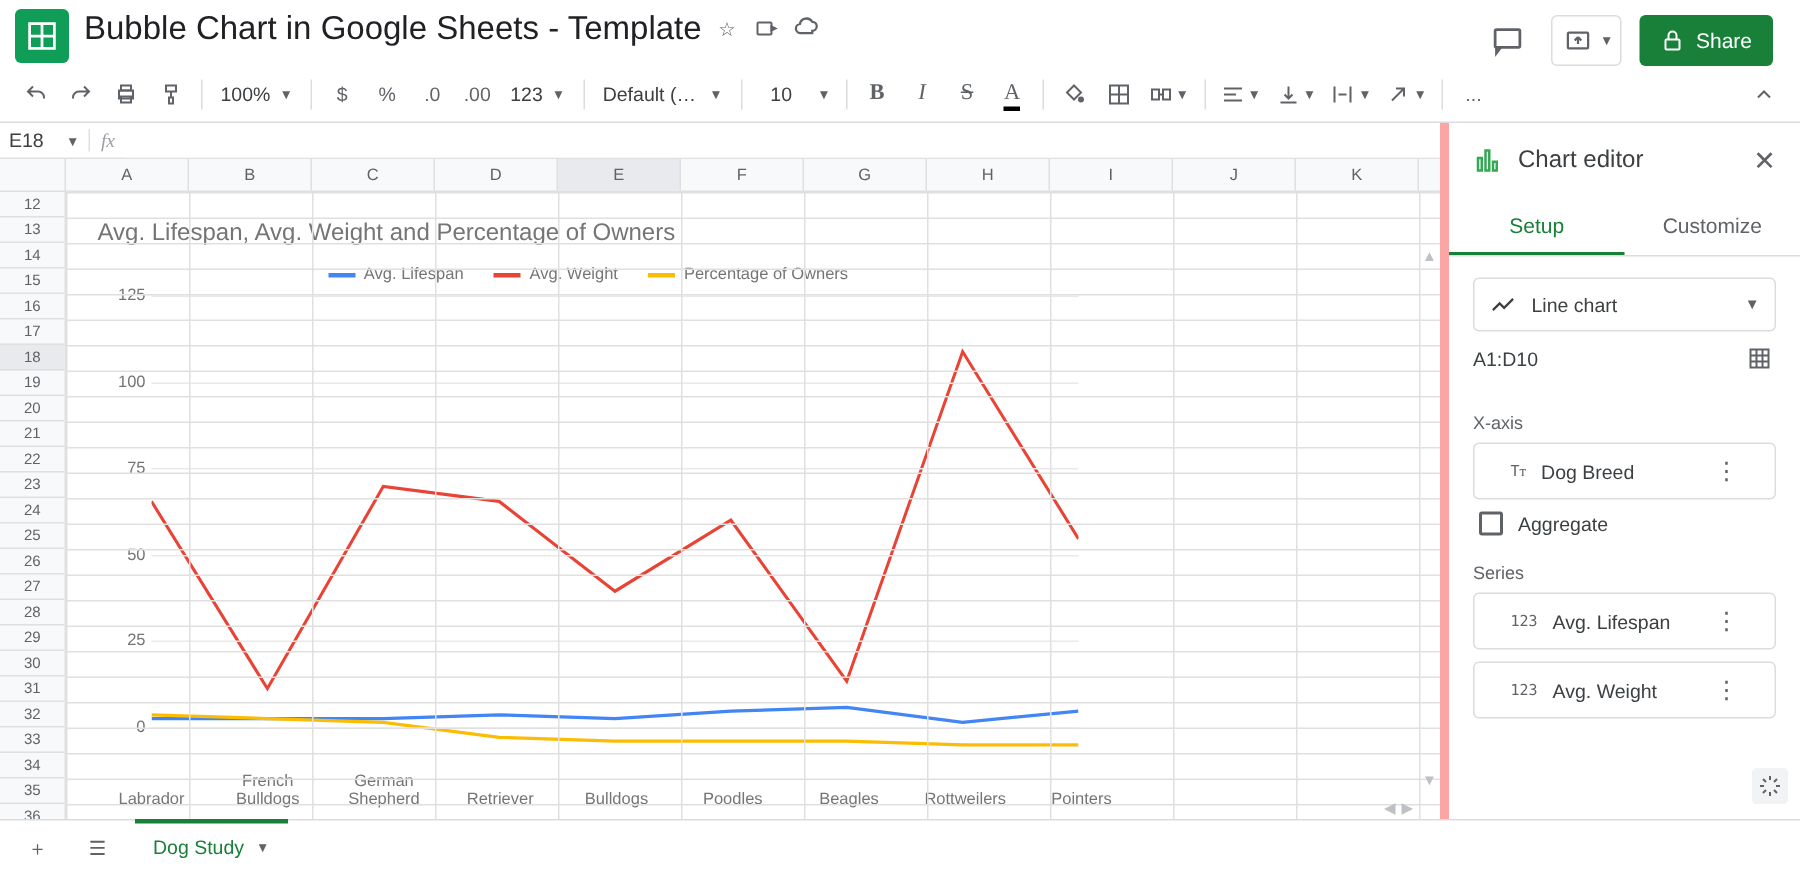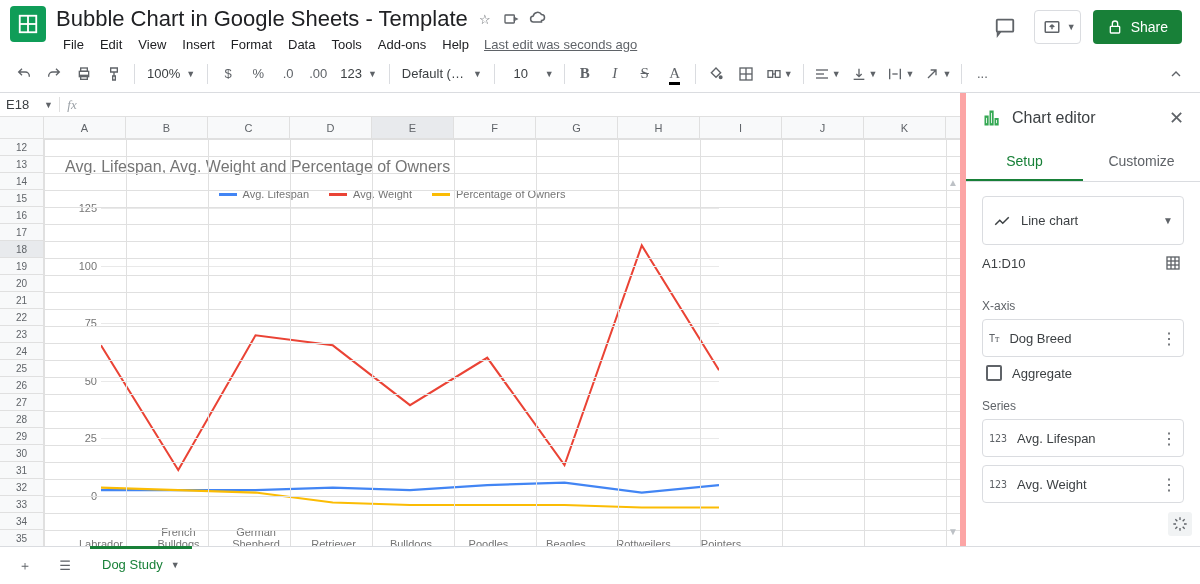--- a/index.html
+++ b/index.html
@@ -62,25 +62,25 @@
 .sidebar-head { display: flex; align-items: center; padding: 14px 16px; gap: 10px; }
 .sidebar-head svg { color: #34a853; }
 .sidebar-head-title { font-size: 16px; color: #3c4043; flex: 1; }
 .close-x { color: #5f6368; cursor: pointer; font-size: 18px; }
 .sidebar-tabs { display: flex; border-bottom: 1px solid #dadce0; }
 .sb-tab { flex: 1; text-align: center; padding: 10px 0; font-size: 14px; color: #5f6368; cursor: pointer; border-bottom: 2px solid transparent; }
 .sb-tab.active { color: #188038; border-bottom: 2px solid #188038; }
 .sb-body { padding: 14px 16px; overflow-y: auto; flex: 1; }
 .sb-label { font-size: 12px; color: #5f6368; margin: 8px 0 6px 0; }
 .sb-label.sec { margin-top: 18px; }
-.sb-select { border: 1px solid #dadce0; border-radius: 4px; height: 49px; display: flex; align-items: center; padding: 15px 10px; gap: 10px; cursor: pointer; font-size: 13px; color: #3c4043; }
+.sb-select { border: 1px solid #dadce0; border-radius: 4px; height: 36px; display: flex; align-items: center; padding: 15px 10px; gap: 10px; cursor: pointer; font-size: 13px; color: #3c4043; }
 .sb-select .caret2 { margin-left: auto; color: #5f6368; font-size: 10px; }
 .sb-text-row { display: flex; align-items: center; height: 36px; font-size: 13px; color: #3c4043; justify-content: space-between; }
 .sb-icon-btn { width: 22px; height: 22px; display: flex; align-items: center; justify-content: center; color: #5f6368; cursor: pointer; }
-.sb-item { border: 1px solid #dadce0; border-radius: 4px; height: 38px; display: flex; align-items: center; padding: 0 6px; gap: 10px; margin-bottom: 8px; cursor: pointer; }
+.sb-item { border: 1px solid #dadce0; border-radius: 4px; height: 38px; display: flex; align-items: center; padding: 0 24px; gap: 10px; margin-bottom: 8px; cursor: pointer; }
 .sb-item .type-tag { font-size: 10px; color: #5f6368; font-family: monospace; }
 .sb-item .label { font-size: 13px; color: #3c4043; flex: 1; }
 .sb-item .dots { color: #5f6368; font-size: 16px; cursor: pointer; }
 .checkbox-row { display: flex; align-items: center; gap: 10px; margin: 8px 0 0 4px; font-size: 13px; color: #3c4043; cursor: pointer; }
 .chk { width: 16px; height: 16px; border: 2px solid #5f6368; border-radius: 2px; }
 .footer { position: absolute; bottom: 0; left: 0; right: 0; height: 38px; border-top: 1px solid #dadce0; display: flex; align-items: center; padding: 0 10px; gap: 10px; background: #fff; }
 .foot-btn { width: 30px; height: 30px; display: flex; align-items: center; justify-content: center; color: #5f6368; cursor: pointer; }
 .sheet-tab { height: 30px; padding: 0 12px; display: flex; align-items: center; gap: 6px; color: #188038; font-size: 13px; border-bottom: 2px solid transparent; cursor: pointer; position: relative; }
 .sheet-tab::before { content: ''; position: absolute; top: -5px; left: 0; right: 0; height: 3px; background: #188038; }
 </style>
@@ -103,32 +103,20 @@
           <svg width="16" height="16" viewBox="0 0 24 24" fill="none" stroke="currentColor" stroke-width="2">
             <rect x="3" y="6" width="14" height="12" rx="1"></rect>
             <path d="M17 10l4 2-4 2z" fill="currentColor"></path>
           </svg>
         </span>
       <span class="title-icon">
           <svg width="18" height="18" viewBox="0 0 24 24" fill="none" stroke="currentColor" stroke-width="2">
             <path d="M18 14a4 4 0 000-8 6 6 0 00-11 2 4 4 0 001 8h10z"></path>
           </svg>
         </span>
-    </div>
-    <div class="menu-row">
-      <span class="menu-item">File</span>
-      <span class="menu-item">Edit</span>
-      <span class="menu-item">View</span>
-      <span class="menu-item">Insert</span>
-      <span class="menu-item">Format</span>
-      <span class="menu-item">Data</span>
-      <span class="menu-item">Tools</span>
-      <span class="menu-item">Add-ons</span>
-      <span class="menu-item">Help</span>
-      <span class="last-edit">Last edit was seconds ago</span>
     </div>
   </div>
   <div class="header-right">
     <div class="header-btn">
         <svg width="22" height="22" viewBox="0 0 24 24" fill="none" stroke="currentColor" stroke-width="2">
           <rect x="3" y="4" width="18" height="13" rx="1"></rect>
           <path d="M7 17l-3 4v-4"></path>
         </svg>
       </div>
     <div class="present-btn">

